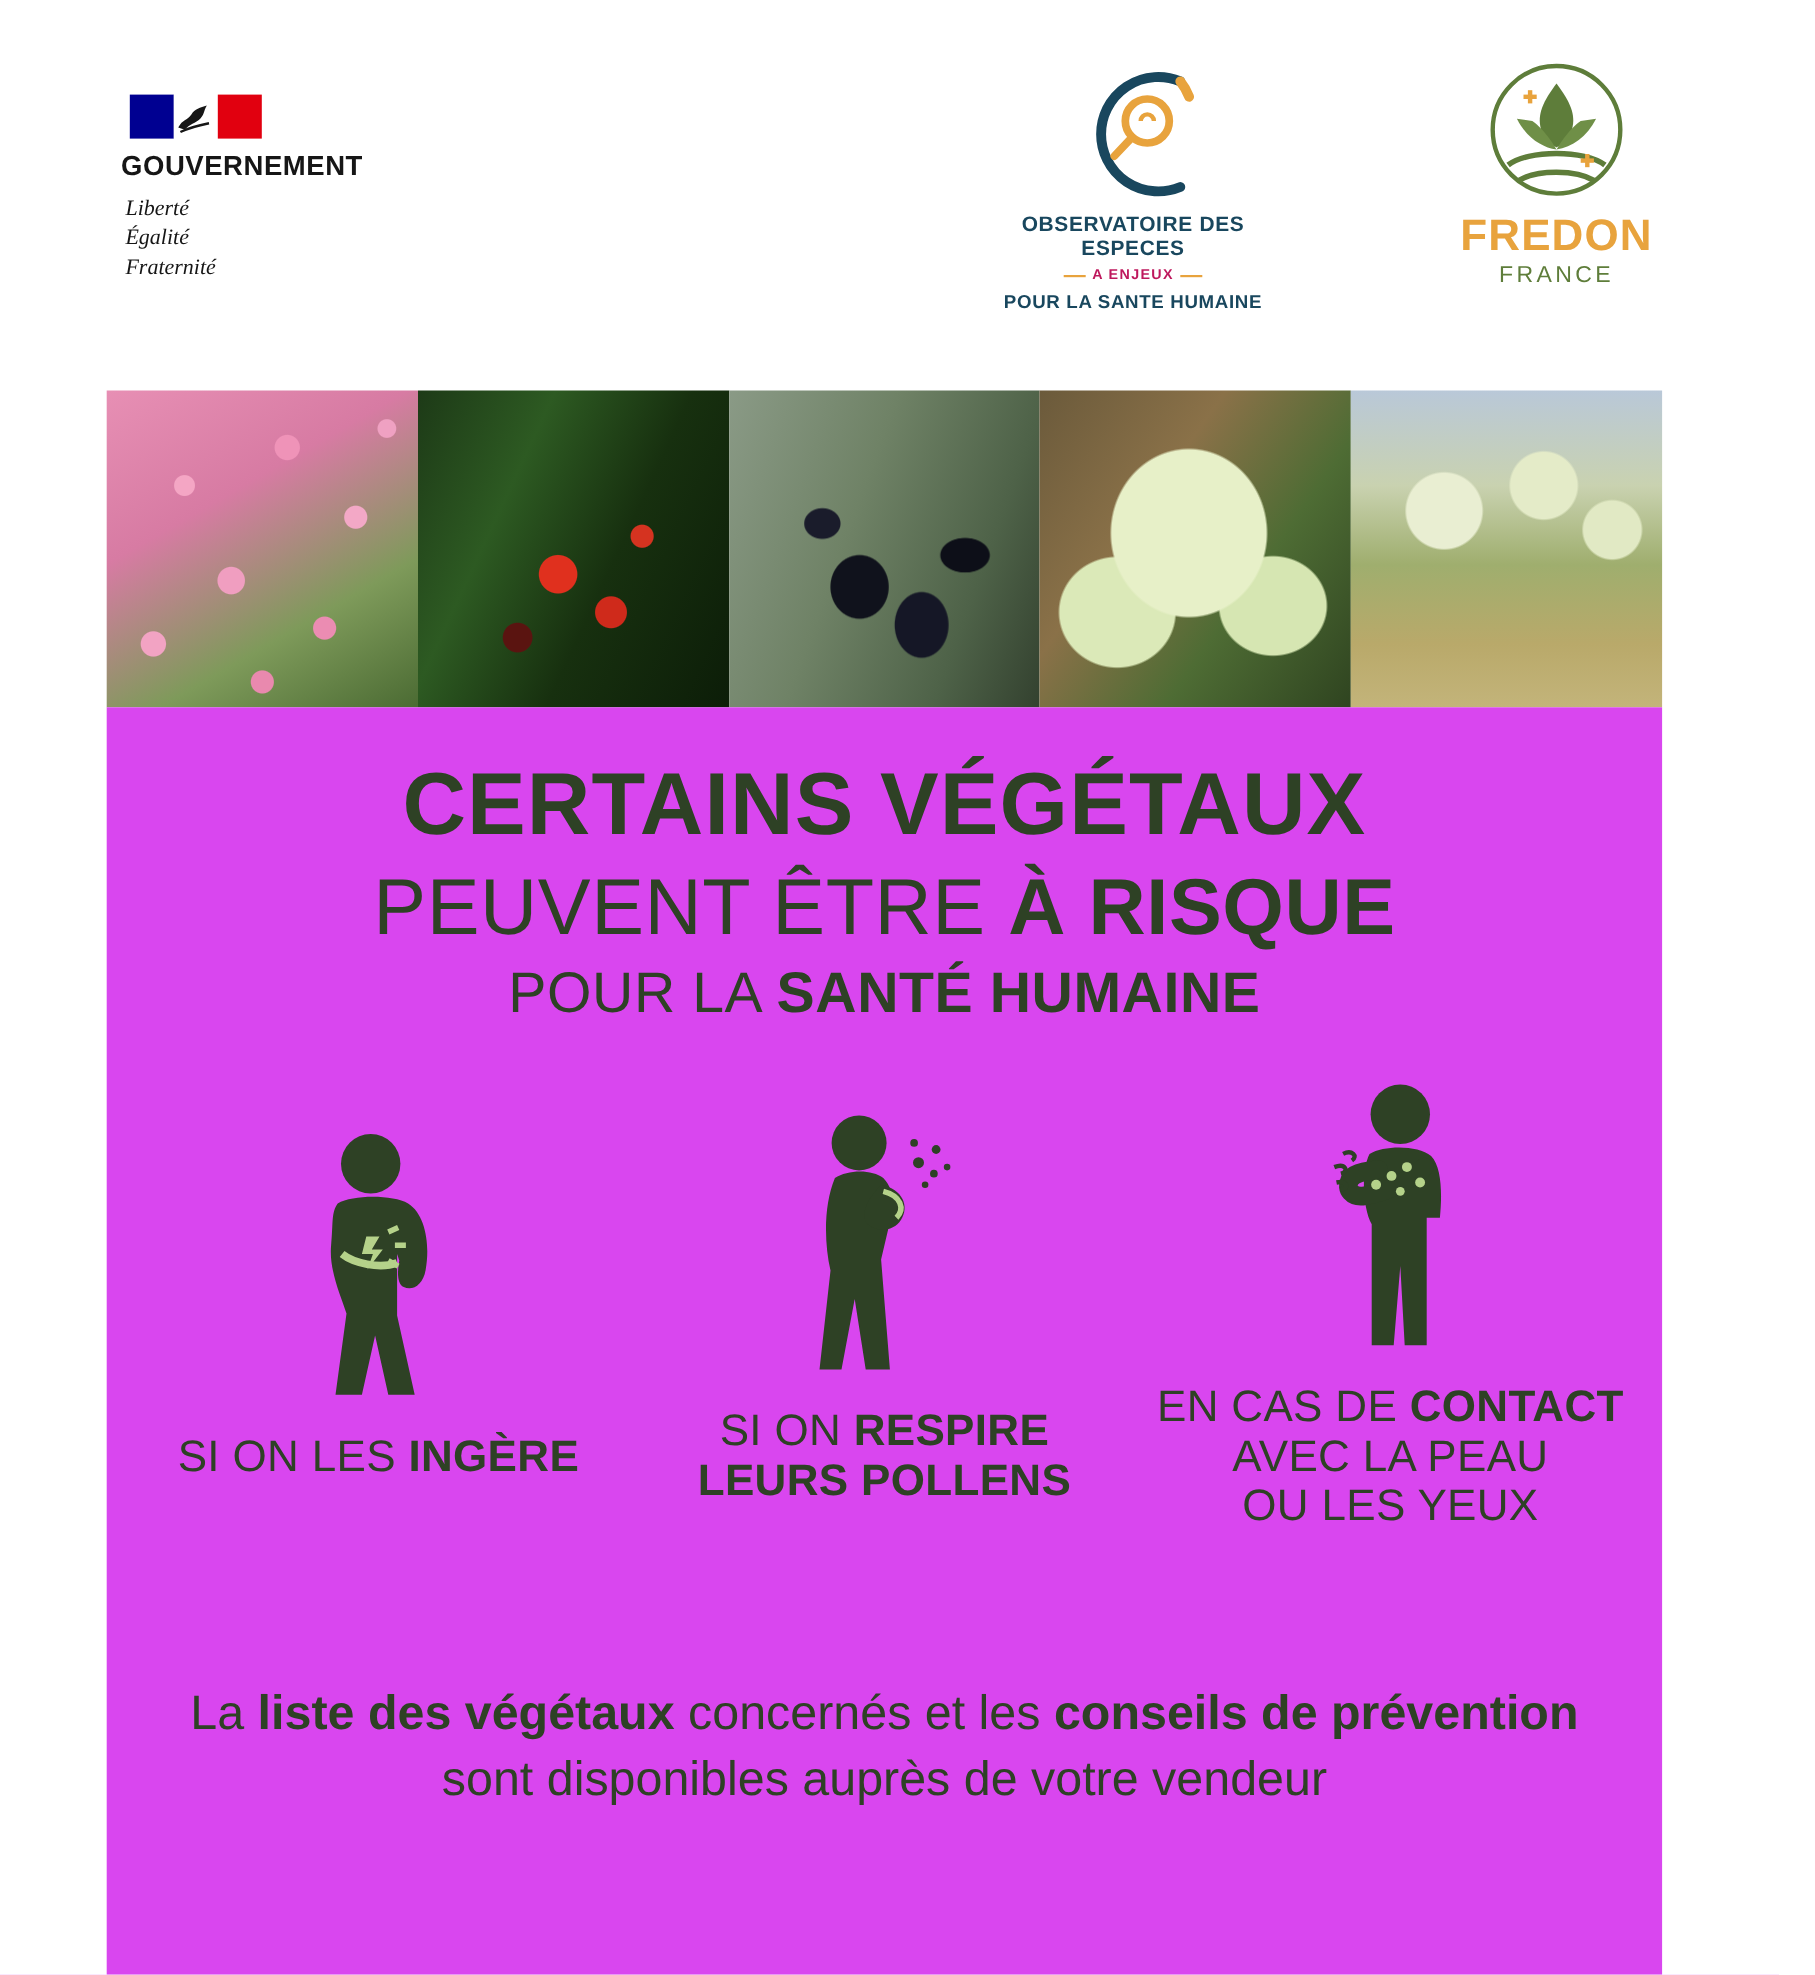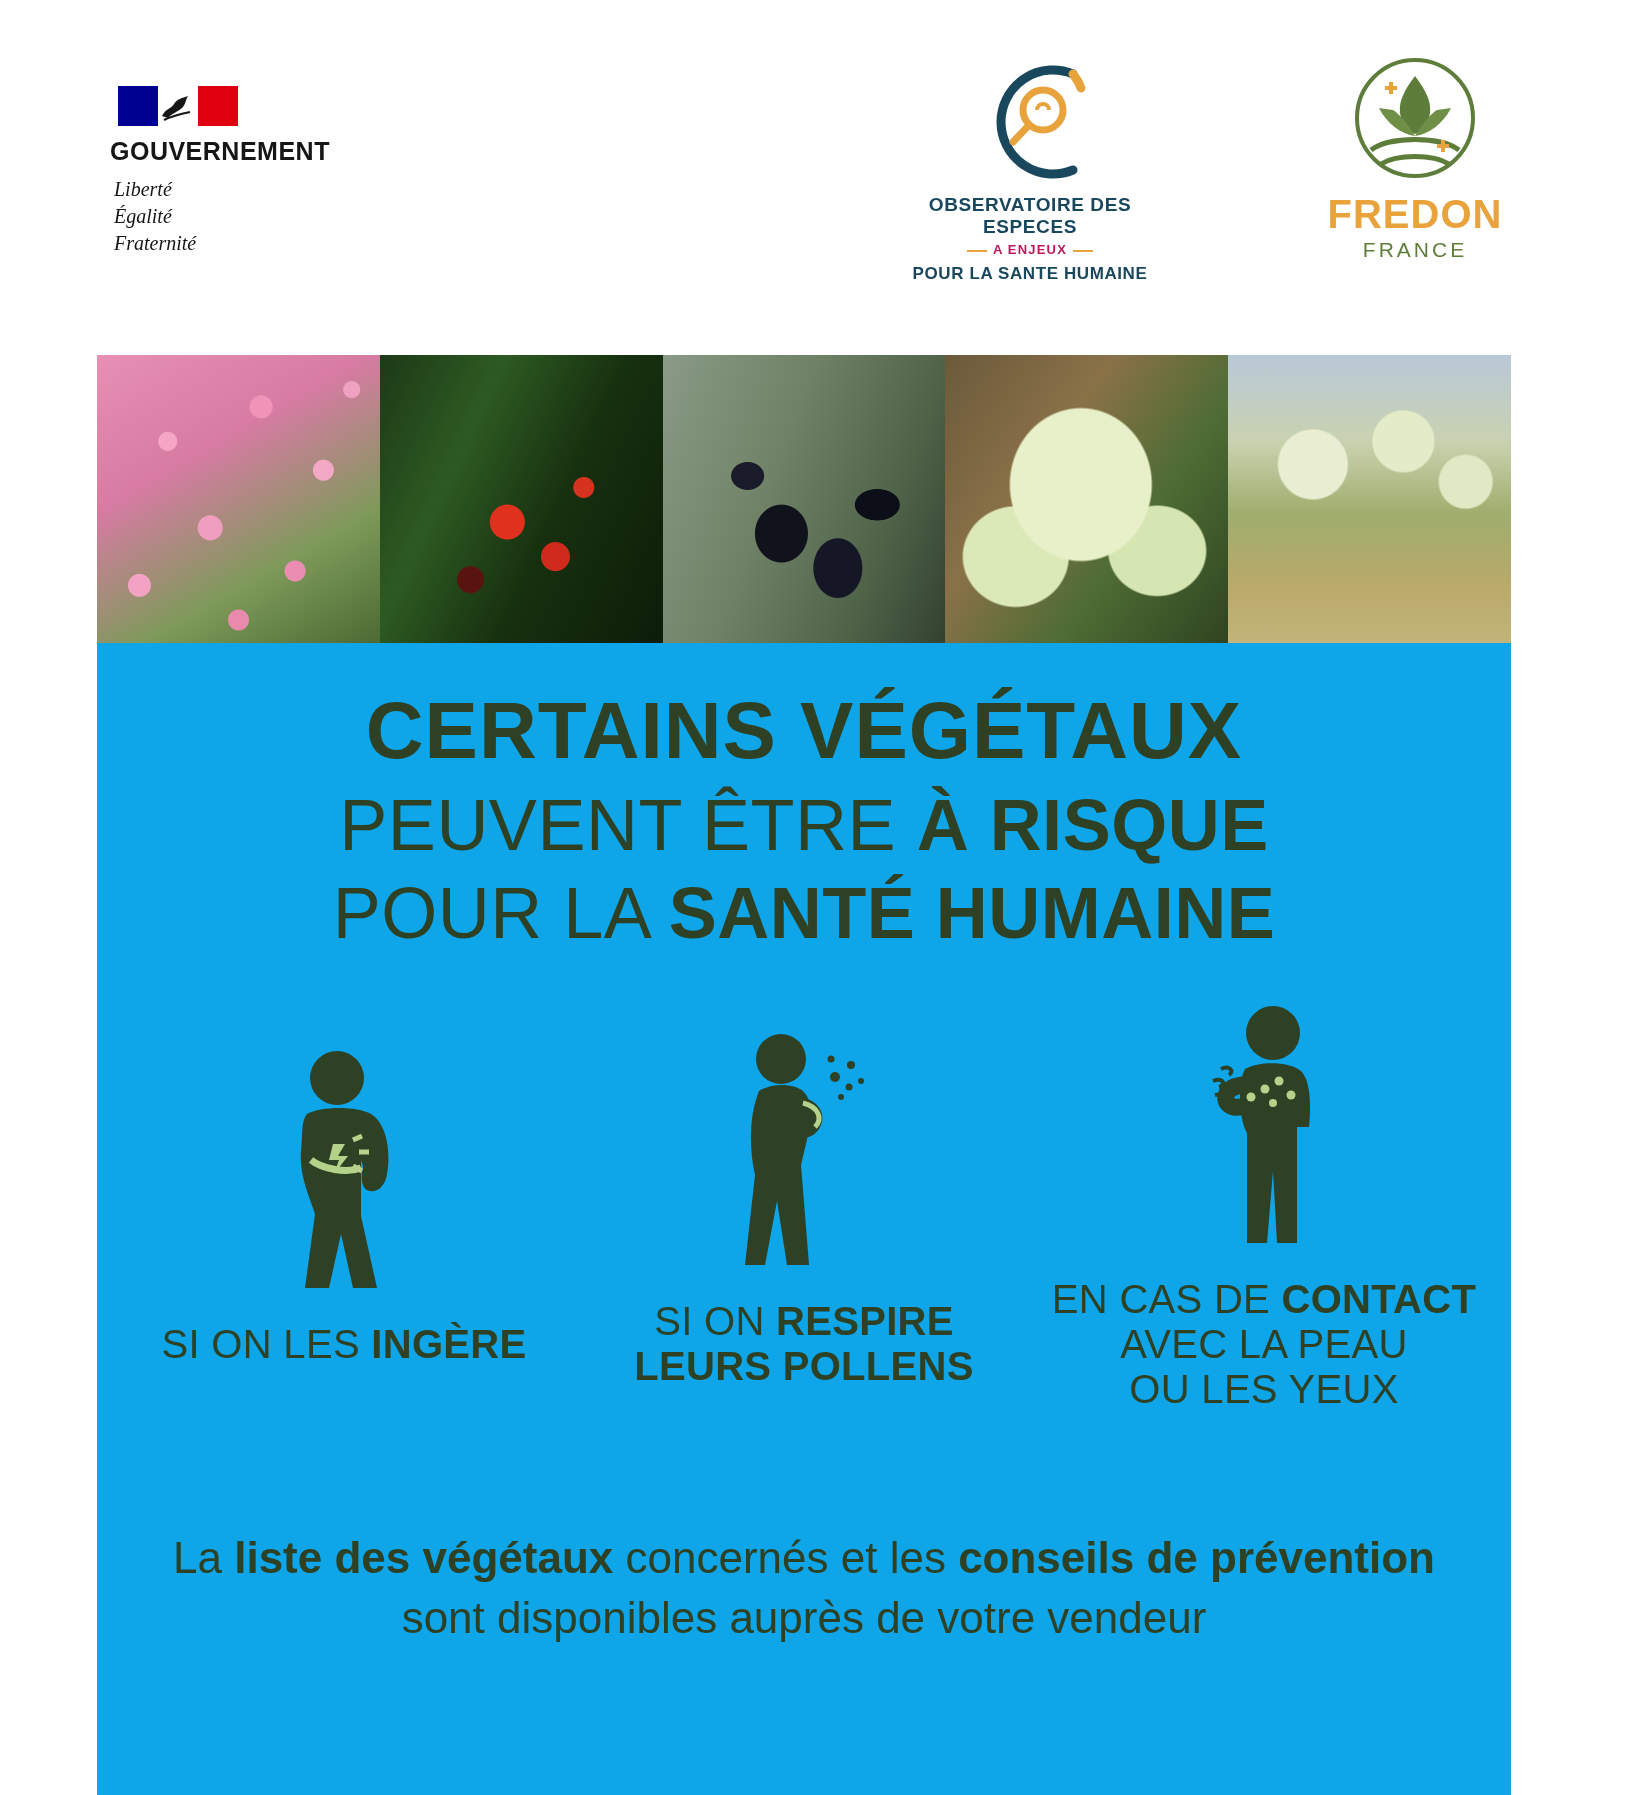--- a/index.html
+++ b/index.html
@@ -218,41 +218,41 @@
       linear-gradient(180deg, #b9c8d8 0%, #c9d2b0 30%, #9fae6e 55%, #b9a96a 80%, #c3b47a 100%);
   }
 
   
   .green-panel {
     position: absolute;
     left: 97px;
     top: 643px;
     width: 1414px;
     height: 1152px;
-    background: #0ea5e9;
+    background: #d946ef;
   }
 
   .headline {
     padding-top: 48px;
     text-align: center;
     color: #2e4125;
     line-height: 1.0;
   }
   .headline .l1 {
     font-size: 80px;
     font-weight: bold;
     letter-spacing: 1px;
   }
   .headline .l2 {
     font-size: 72px;
     margin-top: 18px;
     letter-spacing: 0.5px;
   }
   .headline .l3 {
-    font-size: 72px;
+    font-size: 52px;
     margin-top: 16px;
     letter-spacing: 0.5px;
   }
   .headline b { font-weight: bold; }
 
   
   .picto-row {
     margin-top: 44px;
     display: flex;
     justify-content: center;

